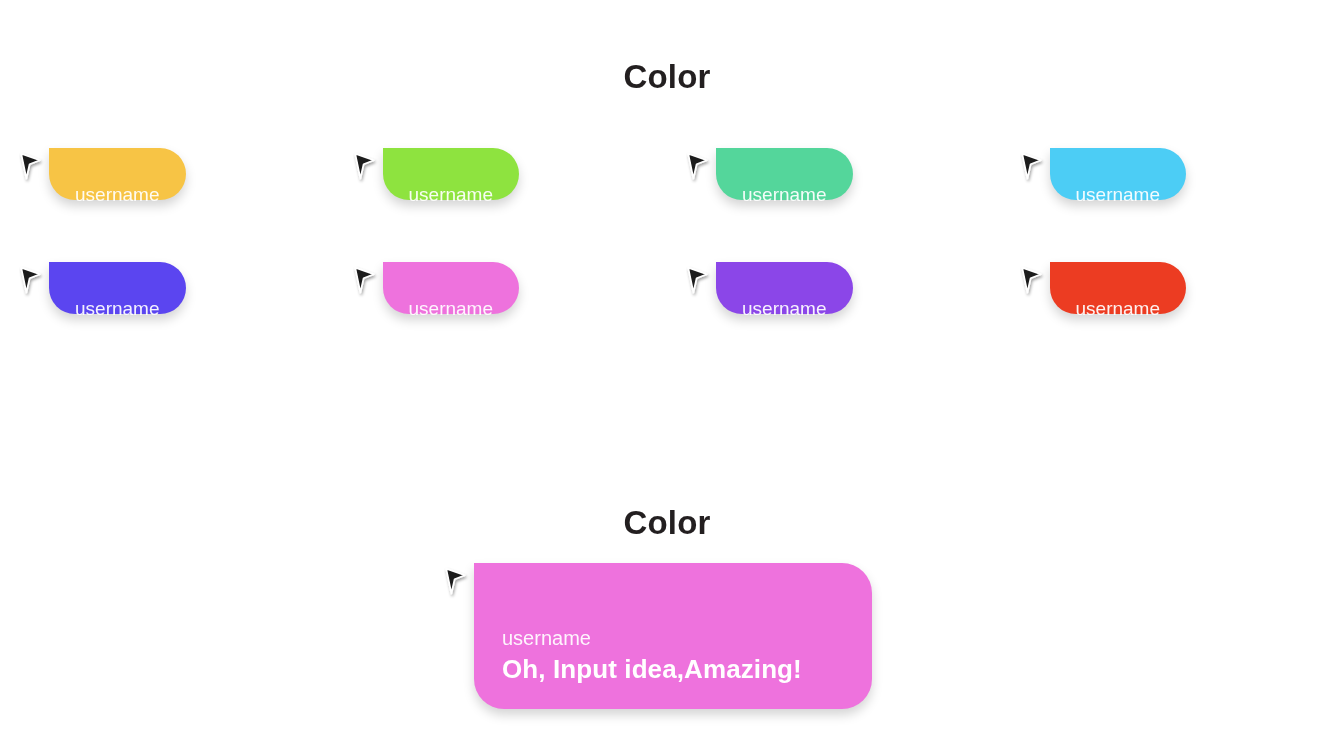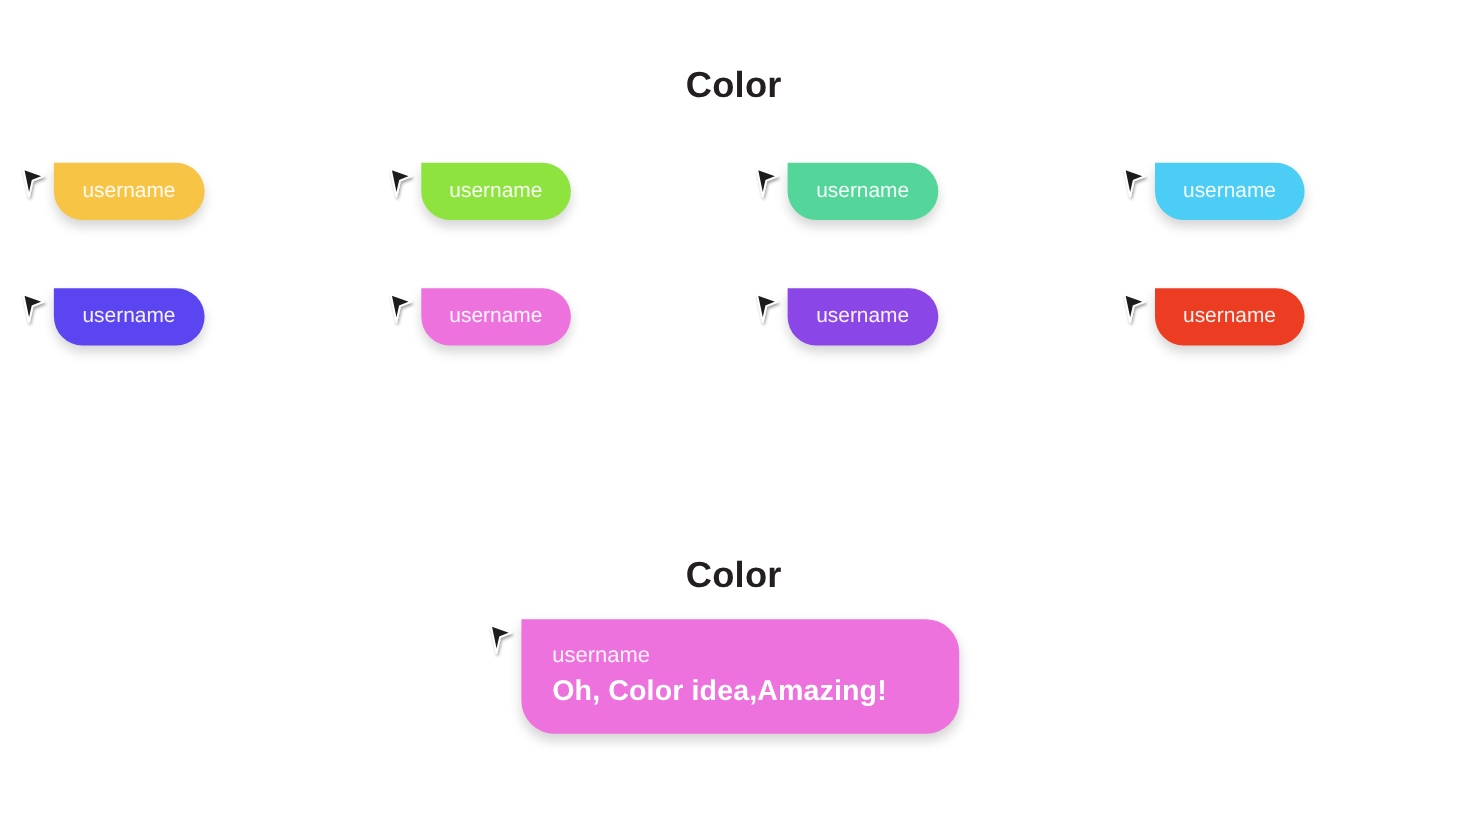--- a/index.html
+++ b/index.html
@@ -80,20 +80,21 @@
     padding: 0 26px;
     align-items: center;
     justify-content: center;
   }
   .bubble .uname {
     color: rgba(255, 255, 255, 0.93);
     font-size: 19px;
     font-weight: 400;
     line-height: 1.25;
     white-space: nowrap;
+    margin-top: 42px;
   }
 
   
   .input-section {
     position: absolute;
     top: 563px;
     left: 0;
     width: 1334px;
     display: flex;
     justify-content: center;
@@ -262,18 +263,18 @@
             <defs>
               <filter id="curshadow" x="-60%" y="-60%" width="240%" height="240%">
                 <feDropShadow dx="1" dy="2" stdDeviation="1.6" flood-color="#000" flood-opacity="0.38"></feDropShadow>
               </filter>
             </defs>
             <path d="M2.2 1.6 L20.8 8.2 L10.6 12.2 L7.4 26.5 Z" fill="#1b1b1b" stroke="#ffffff" stroke-width="1.7" stroke-linejoin="round" filter="url(#curshadow)"></path>
           </svg>
         </span>
       <div class="bubble large" id="input-bubble" style="background: rgb(238, 114, 221);">
         <span class="uname">username</span>
-        <span class="message">Oh, Color idea,Amazing!</span>
+        <span class="message">Oh, Input idea,Amazing!</span>
       </div>
     </div>
   </div>
 
 </div>
 
 </body></html>

